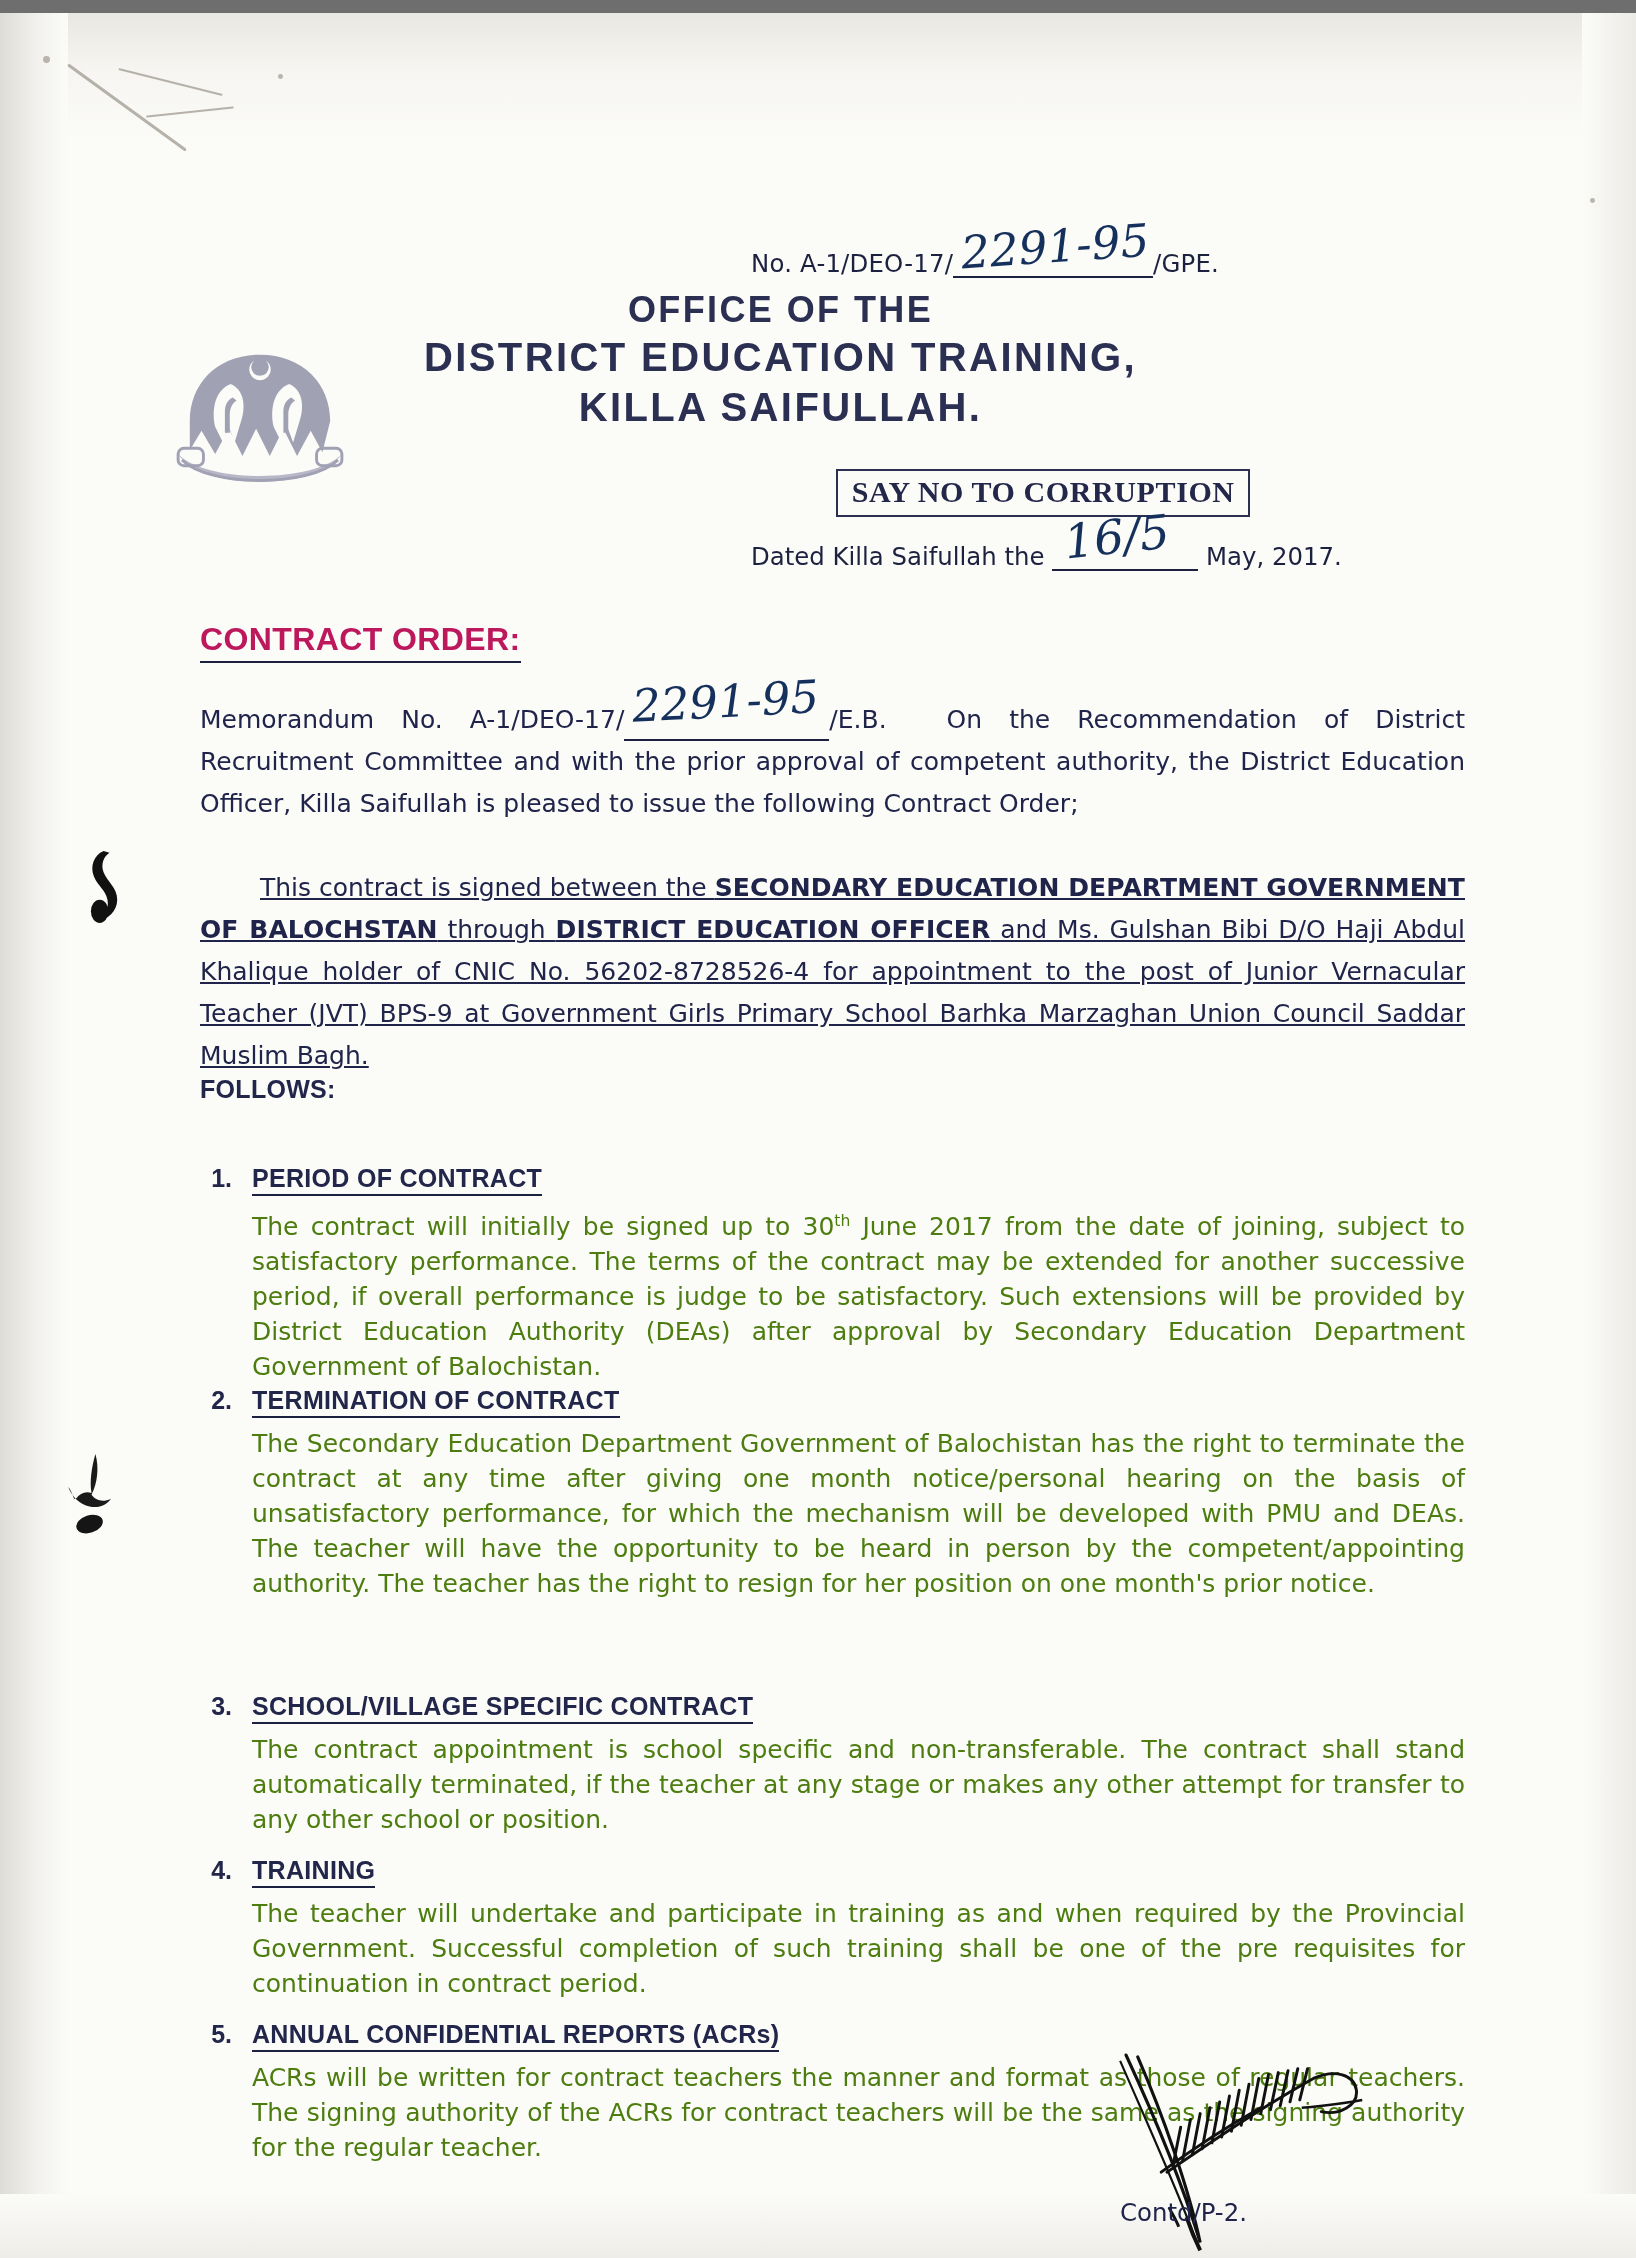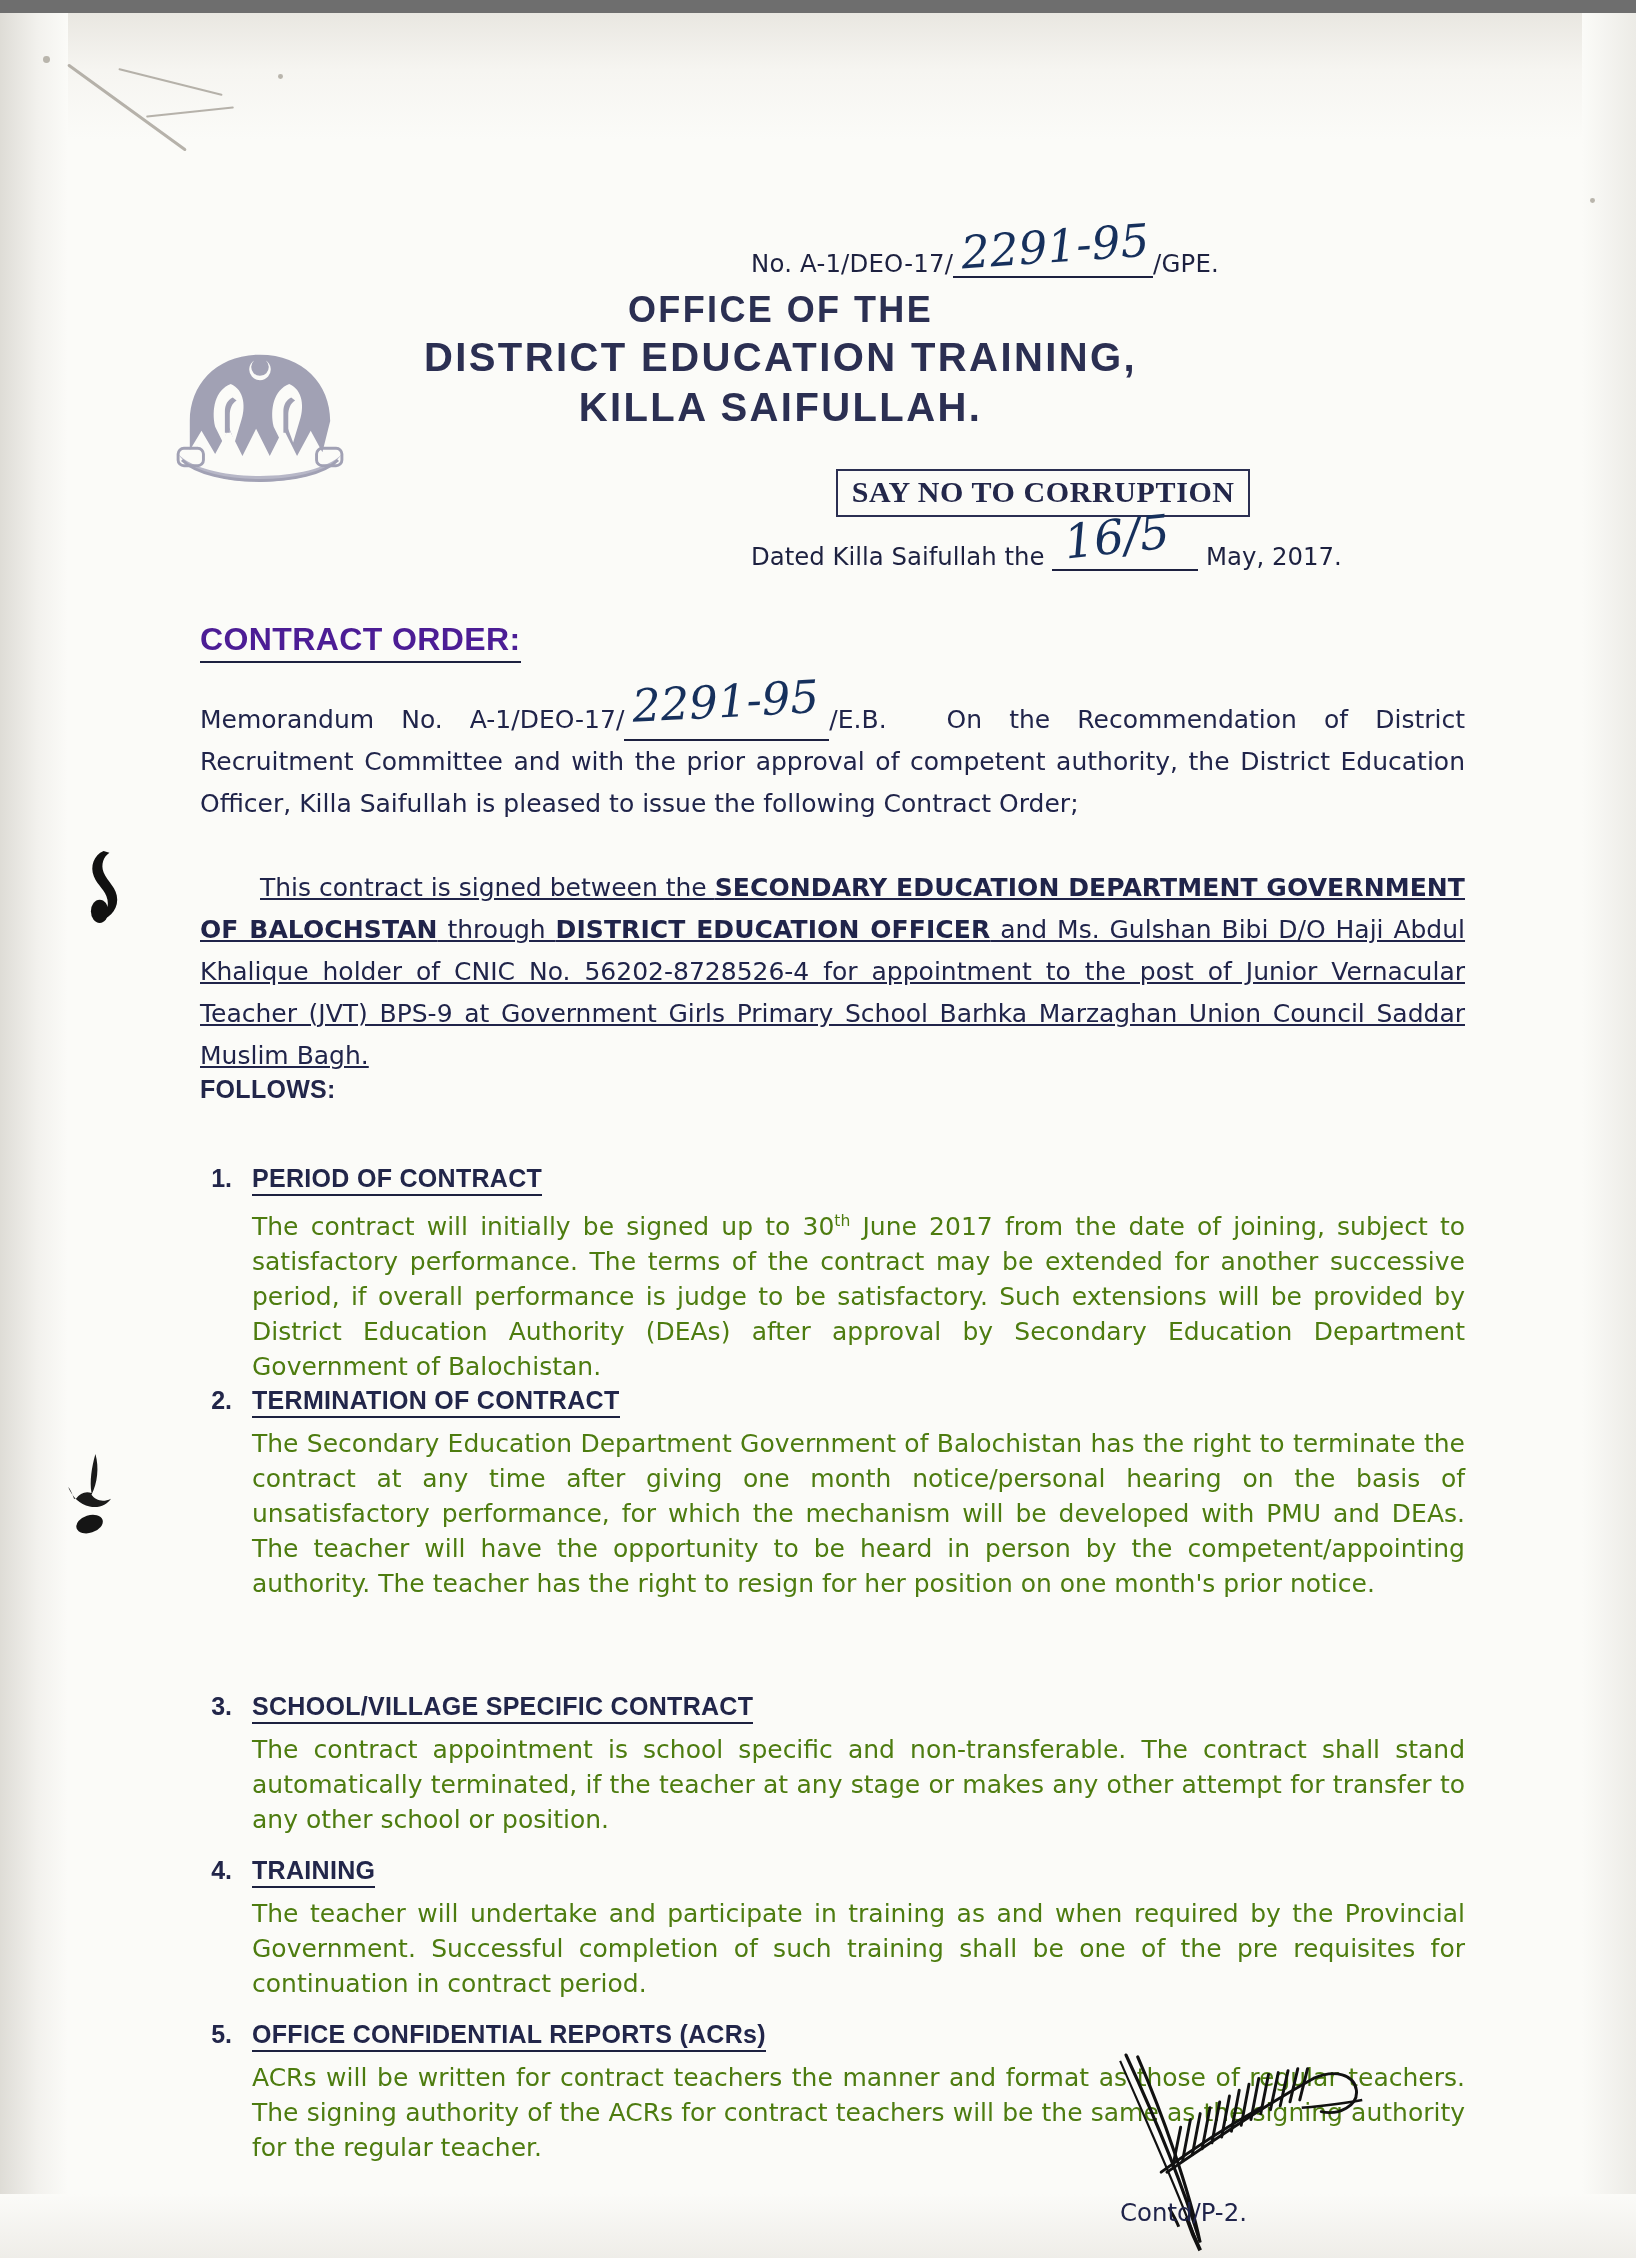--- a/index.html
+++ b/index.html
@@ -150,21 +150,21 @@
   .contract-order-title {
     position: absolute;
     left: 200px;
     top: 608px;
     font-family: "Liberation Sans", sans-serif;
     font-weight: bold;
     font-size: 32px;
     letter-spacing: 0.4px;
     border-bottom: 2.9px solid #1d2140;
     padding-bottom: 2.9px;
-    color: #4c1d95;
+    color: #be185d;
   }
 
   .para {
     position: absolute;
     left: 200px;
     width: 1265px;
     font-size: 25px;
     line-height: 42px;
     text-align: justify;
     text-justify: inter-word;
@@ -343,21 +343,21 @@
   </div>
 
   <div class="clause" style="top:1843px;">
     <div class="clause-num">4.</div>
     <span class="clause-title">TRAINING</span>
     <div class="clause-body">The teacher will undertake and participate in training as and when required by the Provincial Government. Successful completion of such training shall be one of the pre requisites for continuation in contract period.</div>
   </div>
 
   <div class="clause" style="top:2007px;">
     <div class="clause-num">5.</div>
-    <span class="clause-title">OFFICE CONFIDENTIAL REPORTS (ACRs)</span>
+    <span class="clause-title">ANNUAL CONFIDENTIAL REPORTS (ACRs)</span>
     <div class="clause-body">ACRs will be written for contract teachers the manner and format as those of regular teachers. The signing authority of the ACRs for contract teachers will be the same as the signing authority for the regular teacher.</div>
   </div>
 
   <svg class="signature" viewBox="0 0 420 220">
     <path d="M84 4 C110 60 140 130 160 196 C148 140 122 66 96 6" fill="none" stroke="#111" stroke-width="3.2" stroke-linecap="round"></path>
     <path d="M78 10 C104 70 136 140 158 200" fill="none" stroke="#111" stroke-width="2.2"></path>
     <path d="M146 170 c6 18 10 26 14 34" fill="none" stroke="#111" stroke-width="4"></path>
     <path d="M128 160 c4 8 8 14 10 20" fill="none" stroke="#111" stroke-width="3"></path>
     <path d="M120 124 C150 102 186 78 222 58" fill="none" stroke="#111" stroke-width="3" stroke-linecap="round"></path>
     <g stroke="#111" stroke-width="3" fill="none" stroke-linecap="round">

